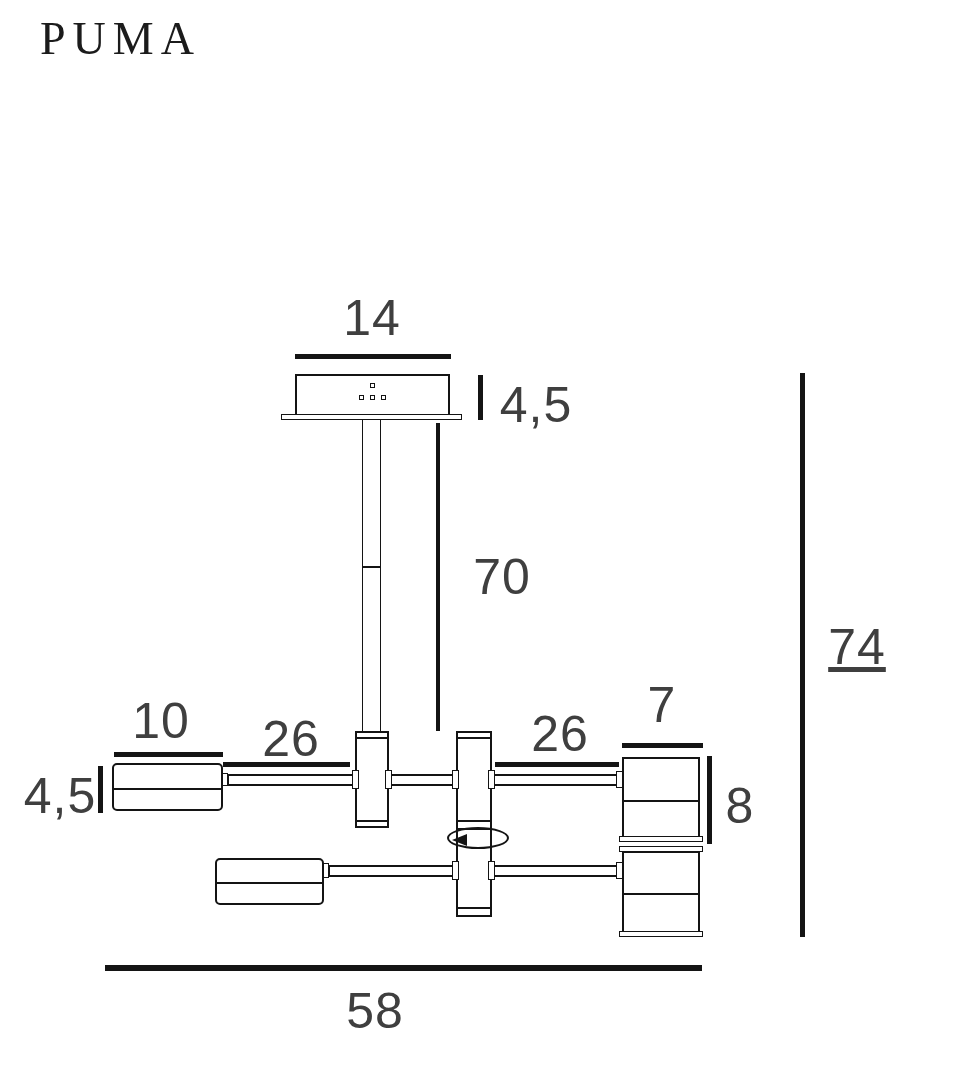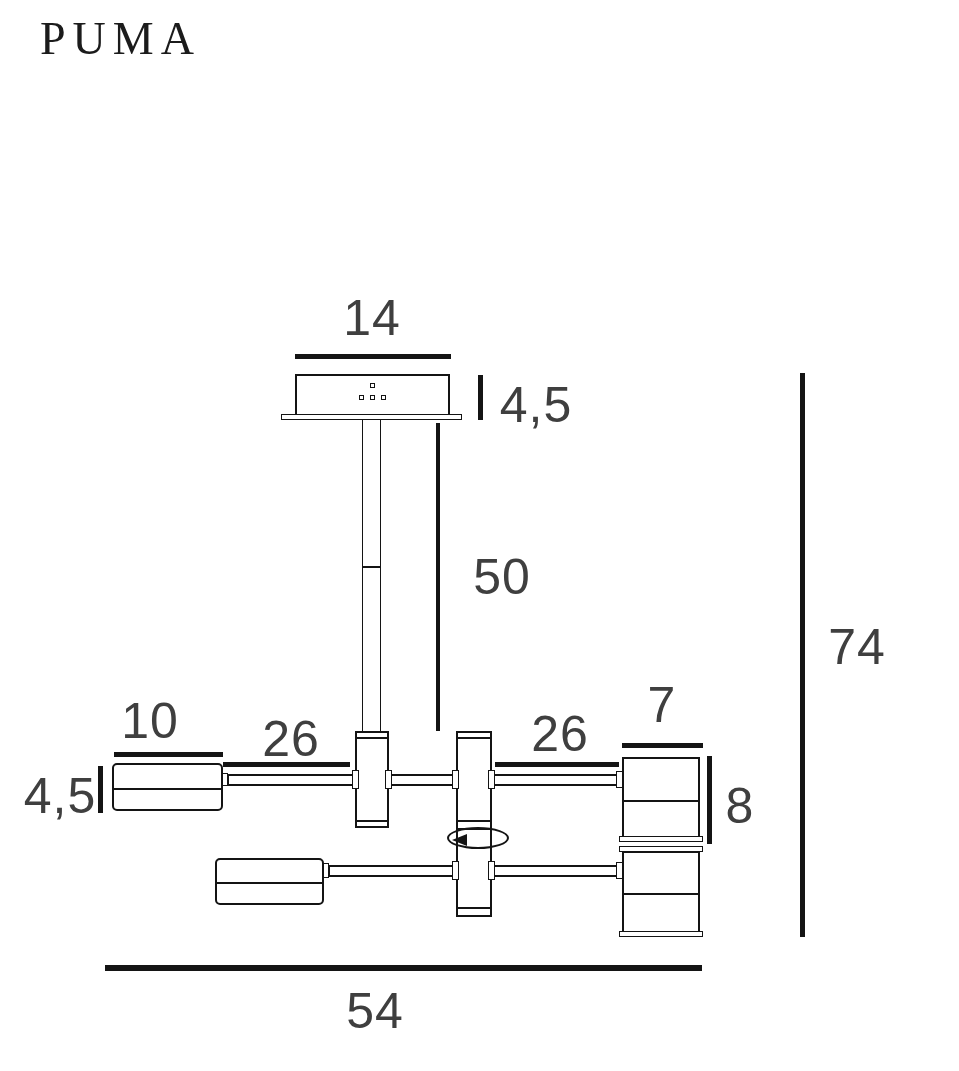--- a/index.html
+++ b/index.html
@@ -86,22 +86,22 @@
     border:2px solid var(--line);border-radius:50%;background:transparent;
     box-sizing:border-box;z-index:6;}
   .rot-arrow{position:absolute;left:452px;top:834px;width:0;height:0;
     border-top:6px solid transparent;border-bottom:6px solid transparent;
     border-right:15px solid var(--line);z-index:7;}
 
   
   .l14 {left:312px;top:294px;}
   .l45t{left:476px;top:381px;}
   .l50 {left:442px;top:553px;}
-  .l74 {left:797px;top:623px;}
-  .l10 {left:90px;top:697px;}
+  .l74 {left:797px;top:623px;text-decoration:underline;}
+  .l10 {left:101px;top:697px;}
   .l26l{left:231px;top:715px;}
   .l26r{left:500px;top:710px;}
   .l7  {left:602px;top:681px;}
   .l45l{left:0px;top:772px;}
   .l8  {left:680px;top:782px;}
   .l82 {left:315px;top:987px;}
 </style>
 </head>
 <body>
 
@@ -177,24 +177,24 @@
     <div class="bar b-dim10"></div>
     <div class="bar b-dim26l"></div>
     <div class="bar b-dim26r"></div>
     <div class="bar b-dim7"></div>
     <div class="bar b-tick45l"></div>
     <div class="bar b-dim8"></div>
     <div class="bar b-dim82"></div>
 
     <div class="dim l14">14</div>
     <div class="dim l45t">4,5</div>
-    <div class="dim l50">50</div>
+    <div class="dim l50">70</div>
     <div class="dim l74">74</div>
     <div class="dim l10">10</div>
     <div class="dim l26l">26</div>
     <div class="dim l26r">26</div>
     <div class="dim l7">7</div>
     <div class="dim l45l">4,5</div>
     <div class="dim l8">8</div>
-    <div class="dim l82">54</div>
+    <div class="dim l82">58</div>
 
   </div>
 </div>
 
 </body></html>

